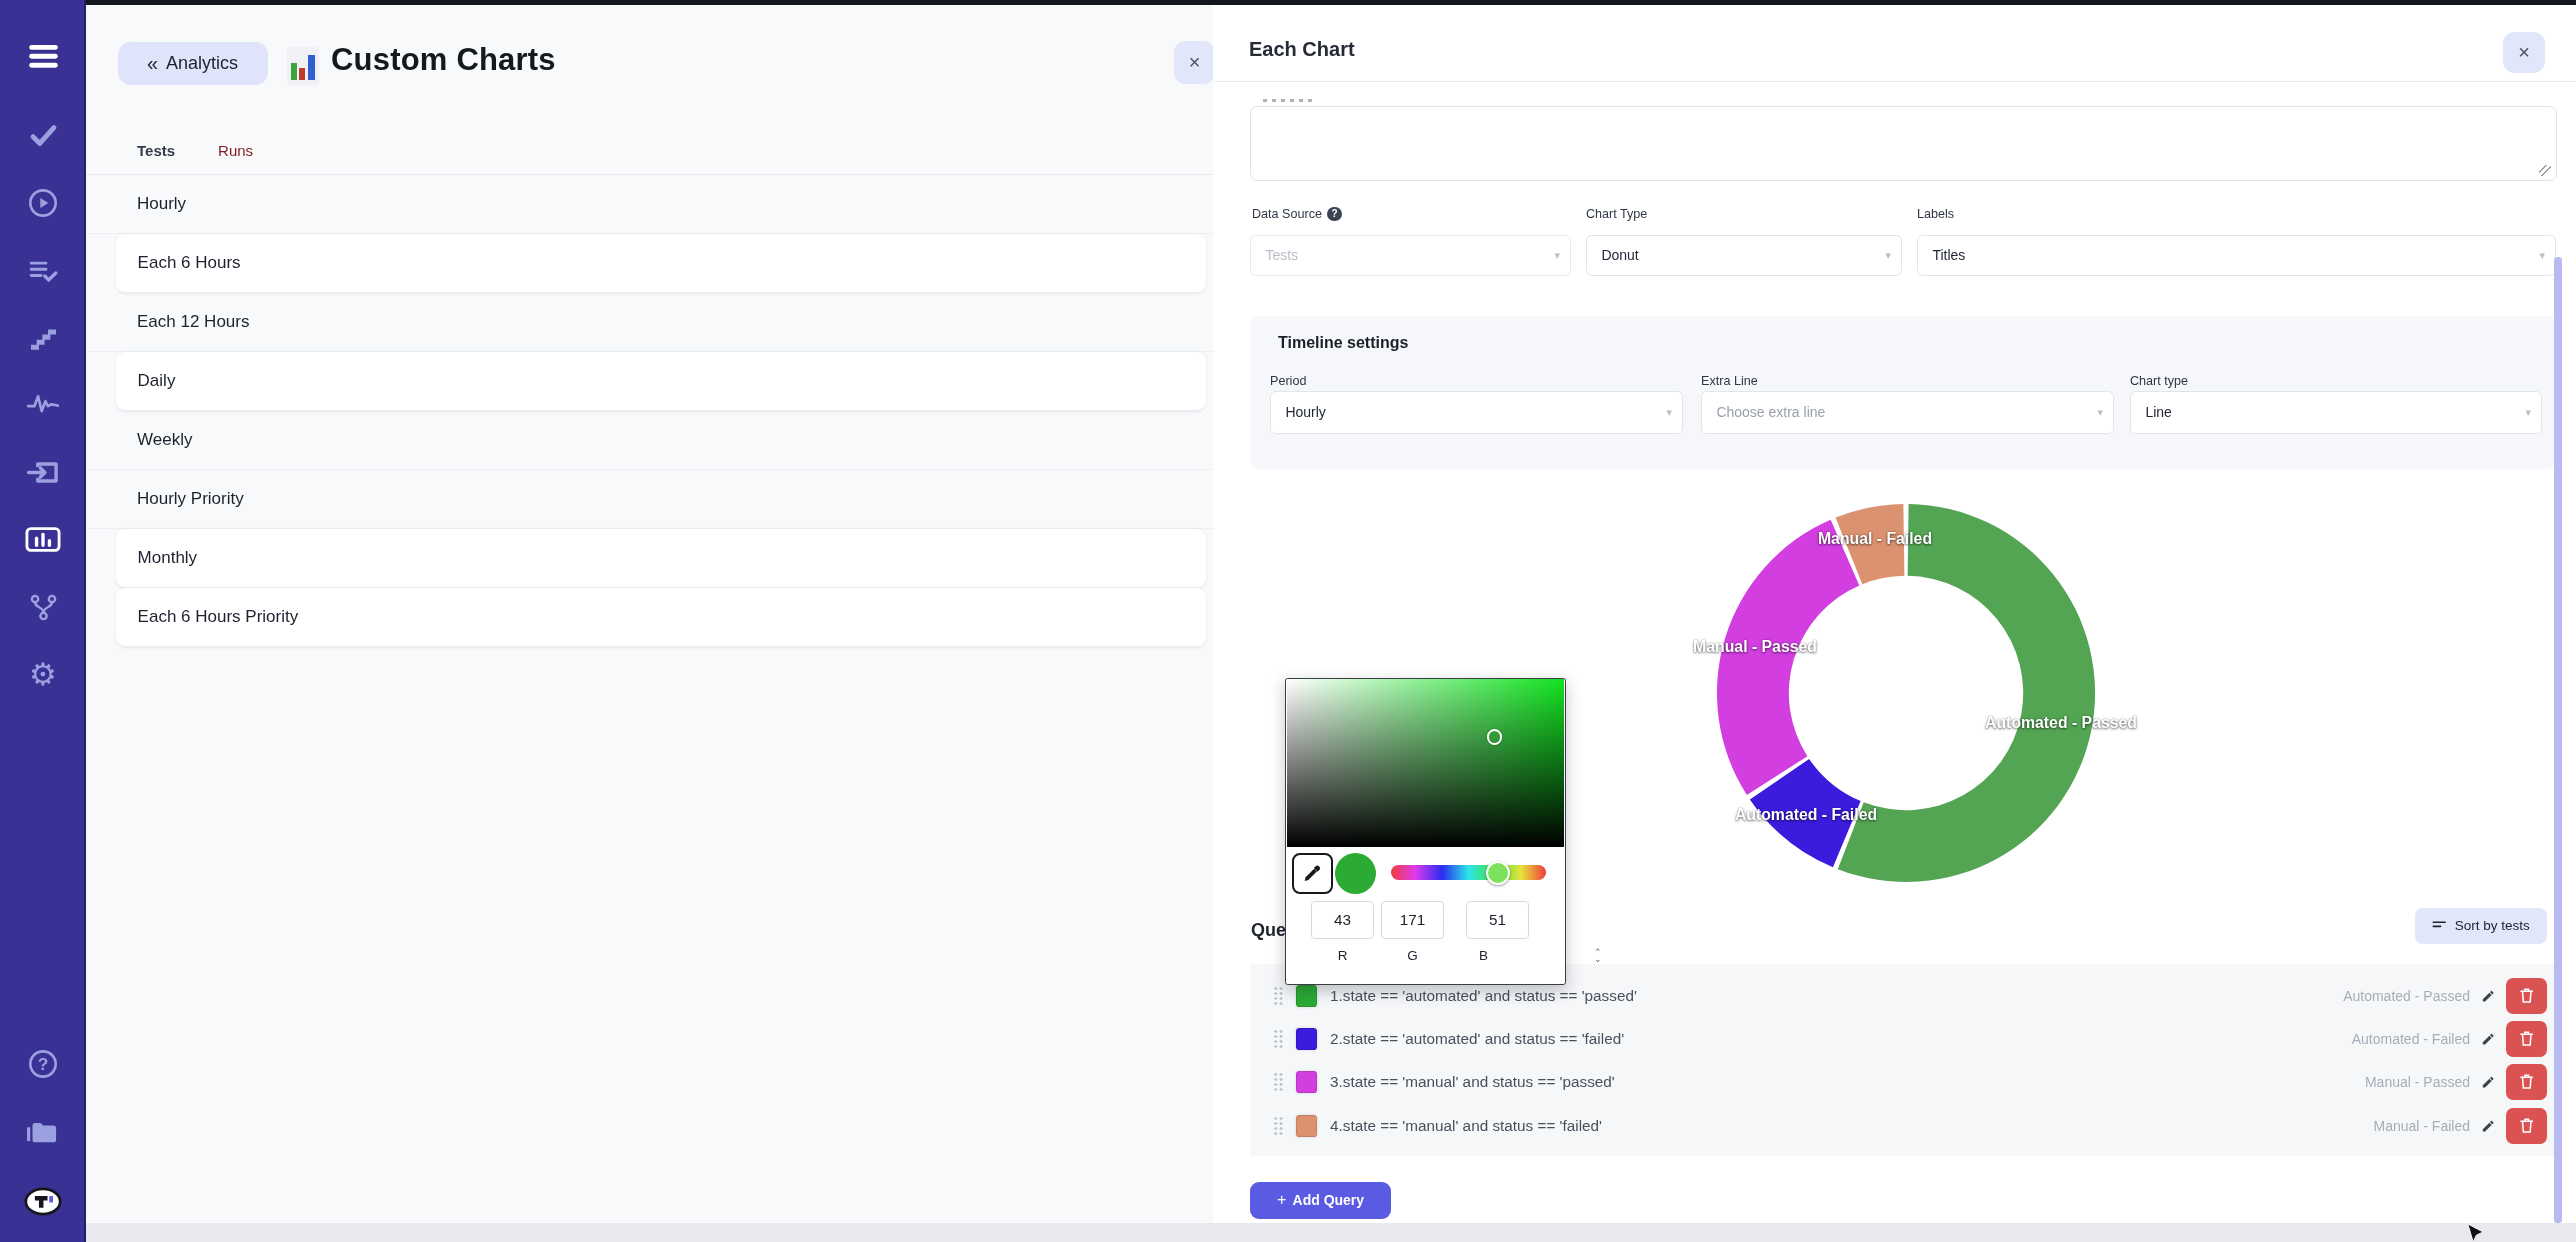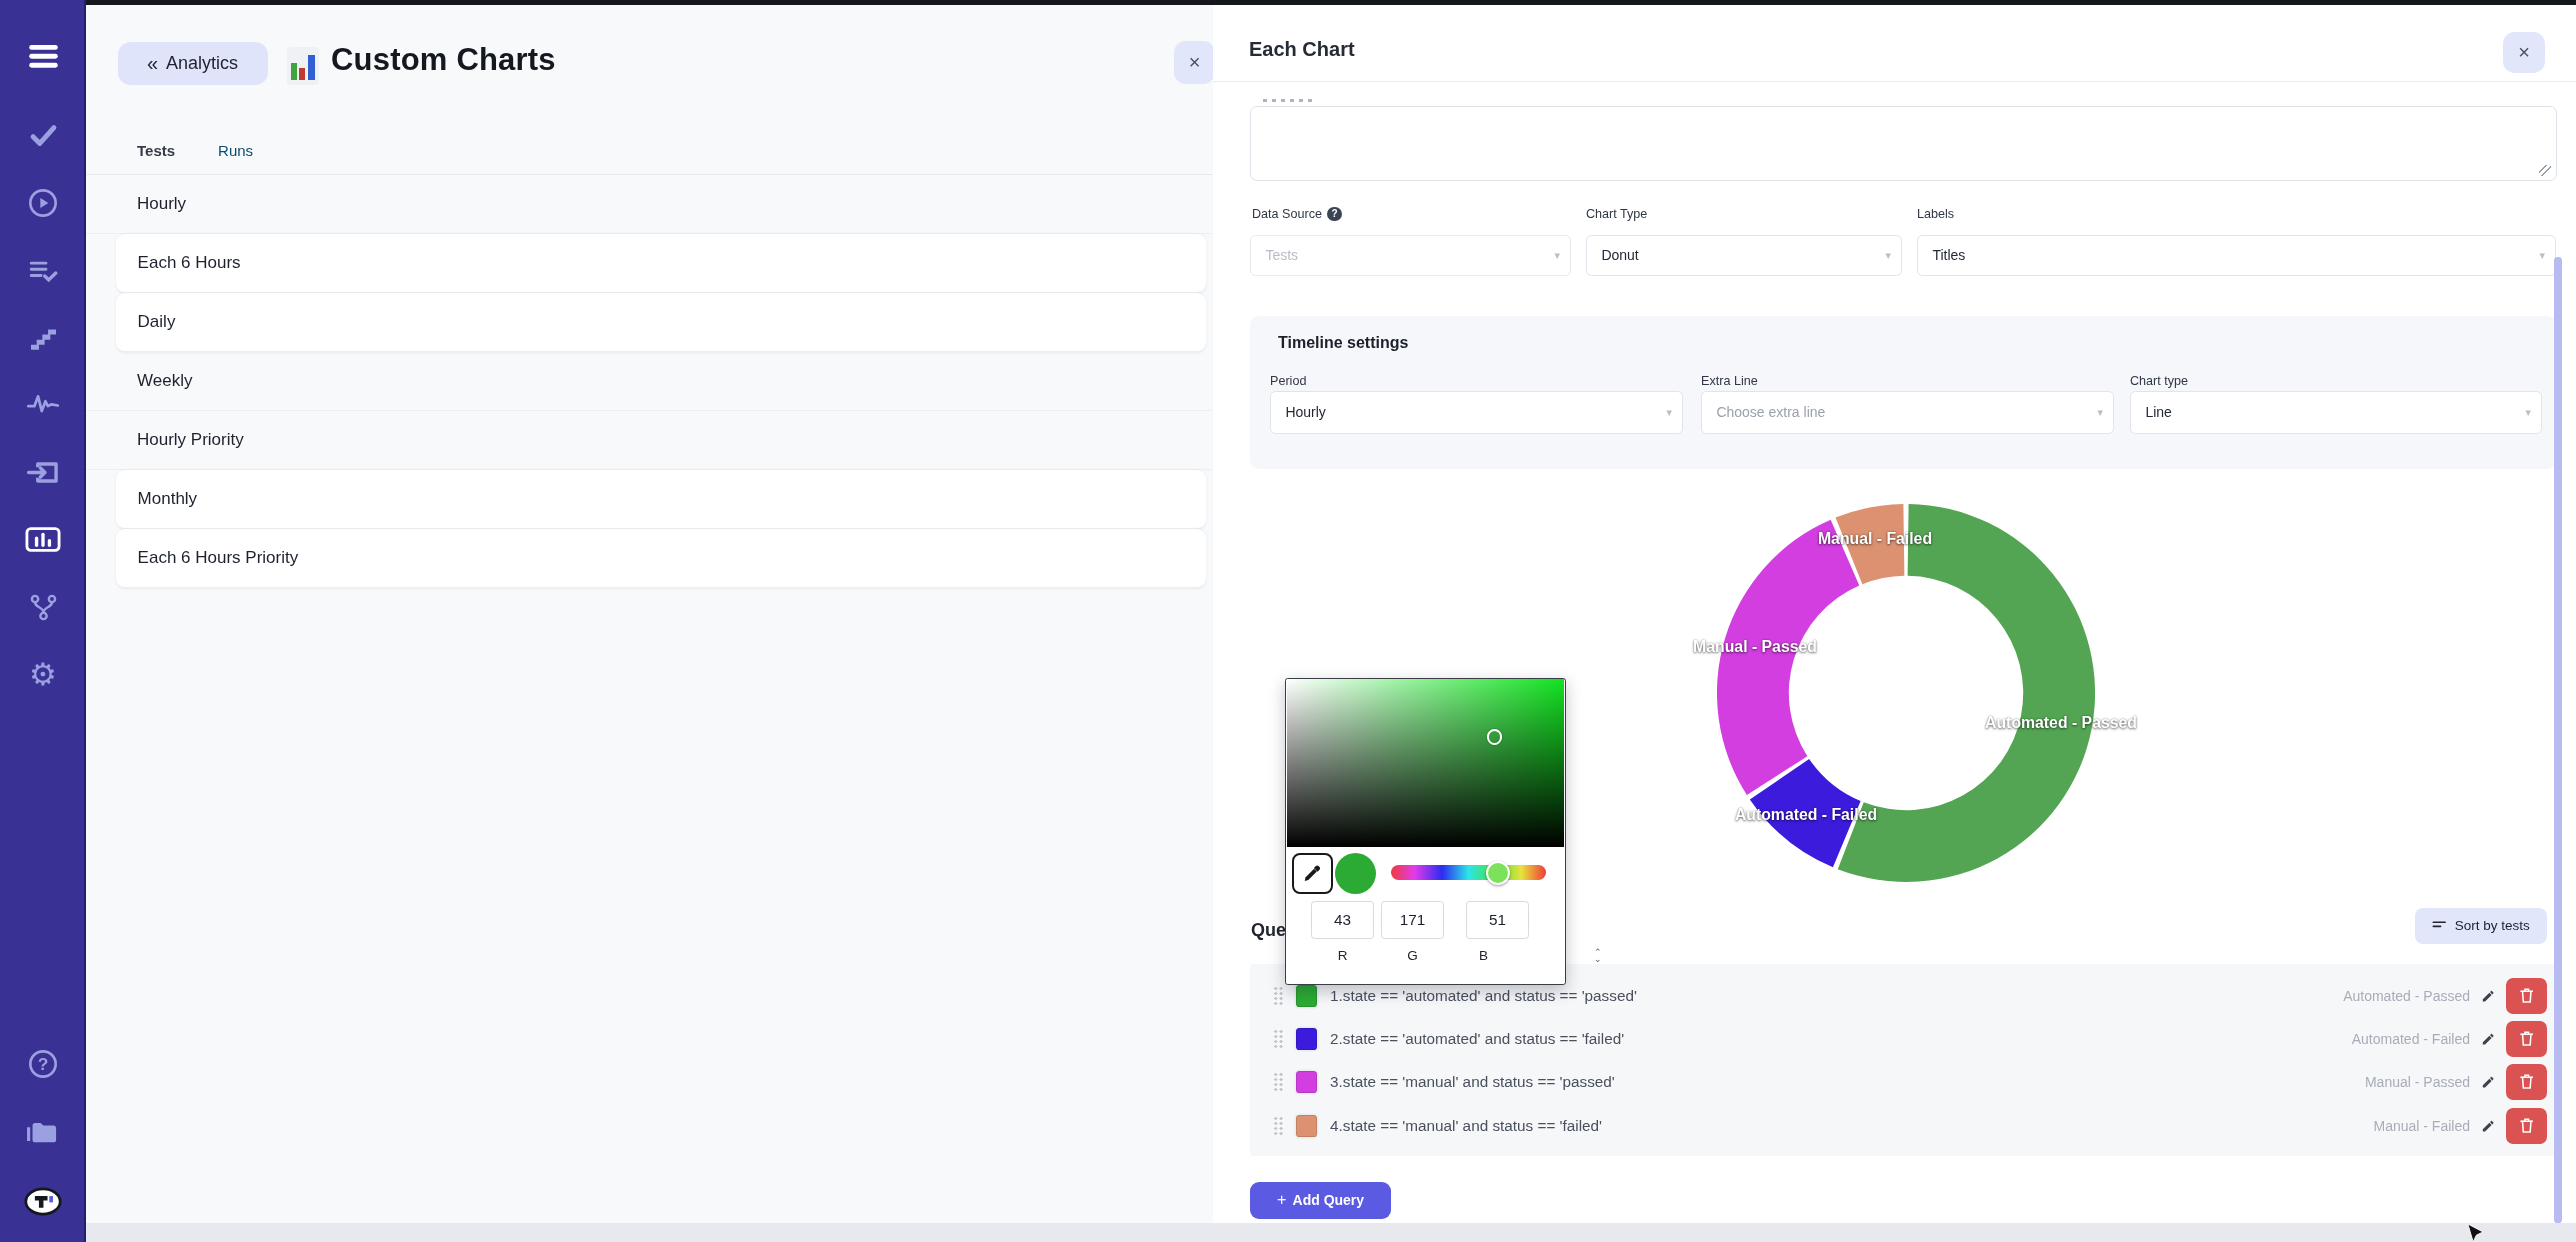--- a/index.html
+++ b/index.html
@@ -20,21 +20,21 @@
   .back-label{font-size:18px;color:#1d2130;}
   .title-icon{position:absolute;left:201px;top:42px;width:32px;height:38px;background:#f0f1f4;border-radius:3.6px;display:flex;align-items:flex-end;justify-content:center;gap:2.7px;padding:3.6px 3.6px 4.5px;}
   .title-icon .b1{width:6.3px;height:17px;background:#3fa440;}
   .title-icon .b2{width:6.3px;height:11.7px;background:#c03a2e;}
   .title-icon .b3{width:8px;height:25px;background:#2f5fd0;}
   .page-title{position:absolute;left:245px;top:37px;font-size:31px;font-weight:800;color:#14181f;letter-spacing:0.2px;}
   .panel-close{width:41px;height:43px;background:#e2e6fa;border:none;border-radius:11.7px;color:#4b515d;font-size:20px;display:flex;align-items:center;justify-content:center;cursor:pointer;}
   .left-close{position:absolute;left:1088px;top:36px;}
   .tabs{position:absolute;left:51px;top:137px;display:flex;gap:43px;}
   .tab{font-size:15px;color:#353b48;font-weight:600;cursor:pointer;}
-  .tab.inactive{font-weight:400;color:#0c4a6e;}
+  .tab.inactive{font-weight:400;color:#7f1d1d;}
   .lp-divider{position:absolute;left:0;top:169px;width:1128px;height:0.9px;background:#e7e9ee;}
   .chart-list{position:absolute;left:0;top:170px;width:1128px;}
   .chart-row{height:59px;display:flex;align-items:center;padding-left:51px;border-bottom:0.9px solid #edeff3;font-size:17px;color:#1d222e;cursor:pointer;}
   .chart-row.card{background:#fff;border-radius:9px;margin:0 8px 0 30px;padding-left:21.6px;border-bottom:0.9px solid #eceef2;box-shadow:0 0.9px 2.7px rgba(30,35,60,.08);}
 
   
   .right-panel{position:absolute;left:1213px;top:4.5px;width:1363px;height:1219px;background:#ffffff;}
   .rp-title{position:absolute;left:36px;top:33px;font-size:20px;font-weight:600;color:#262b36;}
   .right-close{position:absolute;left:1290px;top:27px;width:42px;height:41px;}
   .rp-divider{position:absolute;left:0;top:76px;width:1363px;height:0.9px;background:#e9ebf0;}
@@ -201,20 +201,21 @@
 
     <div class="tabs">
       <span class="tab">Tests</span>
       <span class="tab inactive">Runs</span>
     </div>
     <div class="lp-divider"></div>
 
     <div class="chart-list">
       <div class="chart-row">Hourly</div>
       <div class="chart-row card">Each 6 Hours</div>
+      <div class="chart-row">Each 12 Hours</div>
       <div class="chart-row card">Daily</div>
       <div class="chart-row">Weekly</div>
       <div class="chart-row">Hourly Priority</div>
       <div class="chart-row card">Monthly</div>
       <div class="chart-row card">Each 6 Hours Priority</div>
     </div>
   </section>
 
   <section class="right-panel">
     <h2 class="rp-title" style="margin:0">Each Chart</h2>

